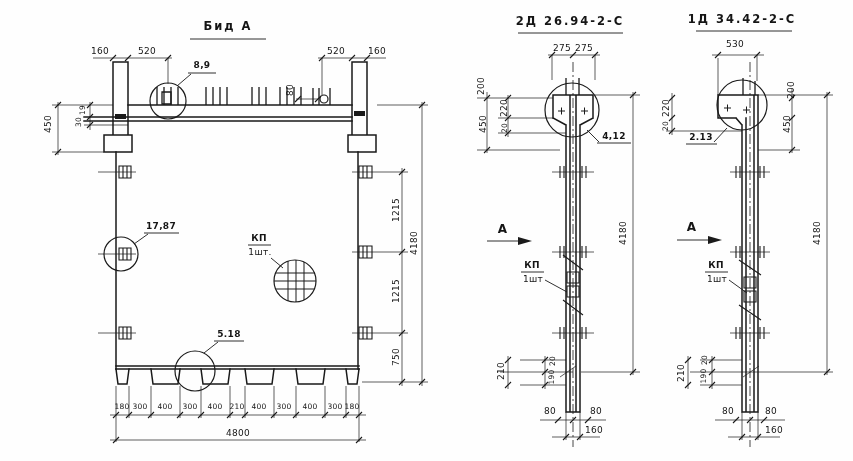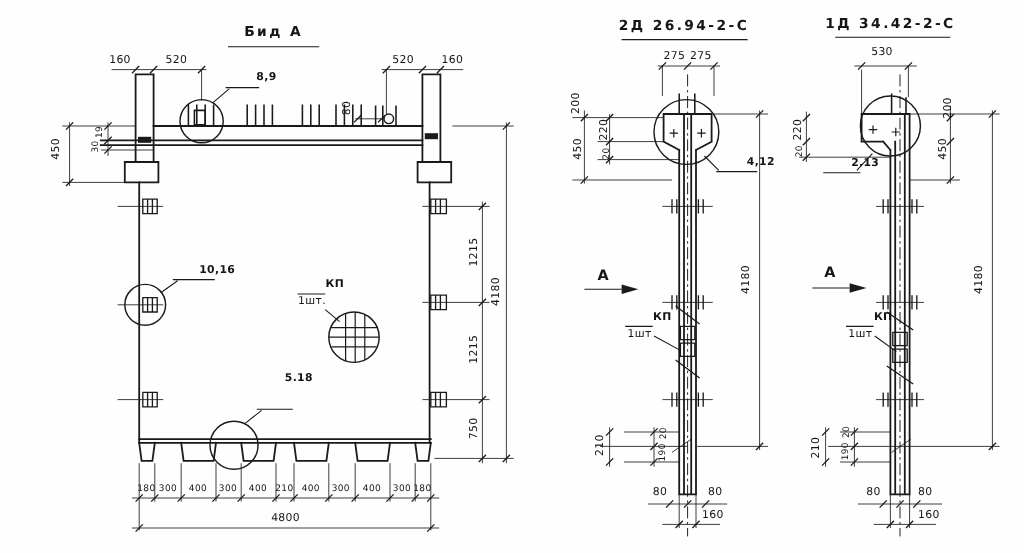--- a/index.html
+++ b/index.html
@@ -5,21 +5,21 @@
   html,body{margin:0;padding:0;background:#ffffff;}
   .canvas{position:relative;width:853px;height:461px;background:#fefefe;overflow:hidden;
           font-family:"DejaVu Sans", sans-serif;color:#151515;}
   .canvas svg{position:absolute;left:0;top:0;}
   .lbl{position:absolute;font-size:9px;line-height:1;white-space:nowrap;color:#151515;
        transform:translate(-50%,-50%);letter-spacing:0.3px;}
   .v{transform:translate(-50%,-50%) rotate(-90deg);}
   .s7{font-size:7.5px;}
   .t{font-size:11.5px;letter-spacing:2px;font-weight:bold;}
   .sec{font-size:12px;font-weight:bold;letter-spacing:1px;}
-  .b{font-weight:bold;margin-left:20px;}
+  .b{font-weight:bold;}
 </style>
 </head>
 <body>
 
 <div class="canvas">
 
 <svg width="853" height="461" viewBox="0 0 853 461">
 
   <g stroke="#1a1a1a" fill="none" stroke-width="1.5" stroke-linecap="square">
 
@@ -129,24 +129,24 @@
 <div class="lbl t" style="left:228px;top:27px">Бид А</div>
 <div class="lbl" style="left:100px;top:51px">160</div>
 <div class="lbl" style="left:147px;top:51px">520</div>
 <div class="lbl" style="left:336px;top:51px">520</div>
 <div class="lbl" style="left:377px;top:51px">160</div>
 <div class="lbl b" style="left:202px;top:65px">8,9</div>
 <div class="lbl v" style="left:290px;top:90px">80</div>
 <div class="lbl v" style="left:48px;top:124px">450</div>
 <div class="lbl v s7" style="left:83px;top:110px">19</div>
 <div class="lbl v s7" style="left:79px;top:122px">30</div>
-<div class="lbl b" style="left:161px;top:226px">10,16</div>
+<div class="lbl b" style="left:161px;top:226px">17,87</div>
 <div class="lbl b" style="left:259px;top:238px">КП</div>
 <div class="lbl" style="left:260px;top:252px">1шт.</div>
-<div class="lbl b" style="left:229px;top:316px">5.18</div>
+<div class="lbl b" style="left:229px;top:334px">5.18</div>
 <div class="lbl v" style="left:396px;top:210px">1215</div>
 <div class="lbl v" style="left:396px;top:291px">1215</div>
 <div class="lbl v" style="left:396px;top:357px">750</div>
 <div class="lbl v" style="left:414px;top:243px">4180</div>
 <div class="lbl s7" style="left:122px;top:407px">180</div>
 <div class="lbl s7" style="left:140px;top:407px">300</div>
 <div class="lbl s7" style="left:165px;top:407px">400</div>
 <div class="lbl s7" style="left:190px;top:407px">300</div>
 <div class="lbl s7" style="left:215px;top:407px">400</div>
 <div class="lbl s7" style="left:237px;top:407px">210</div>

